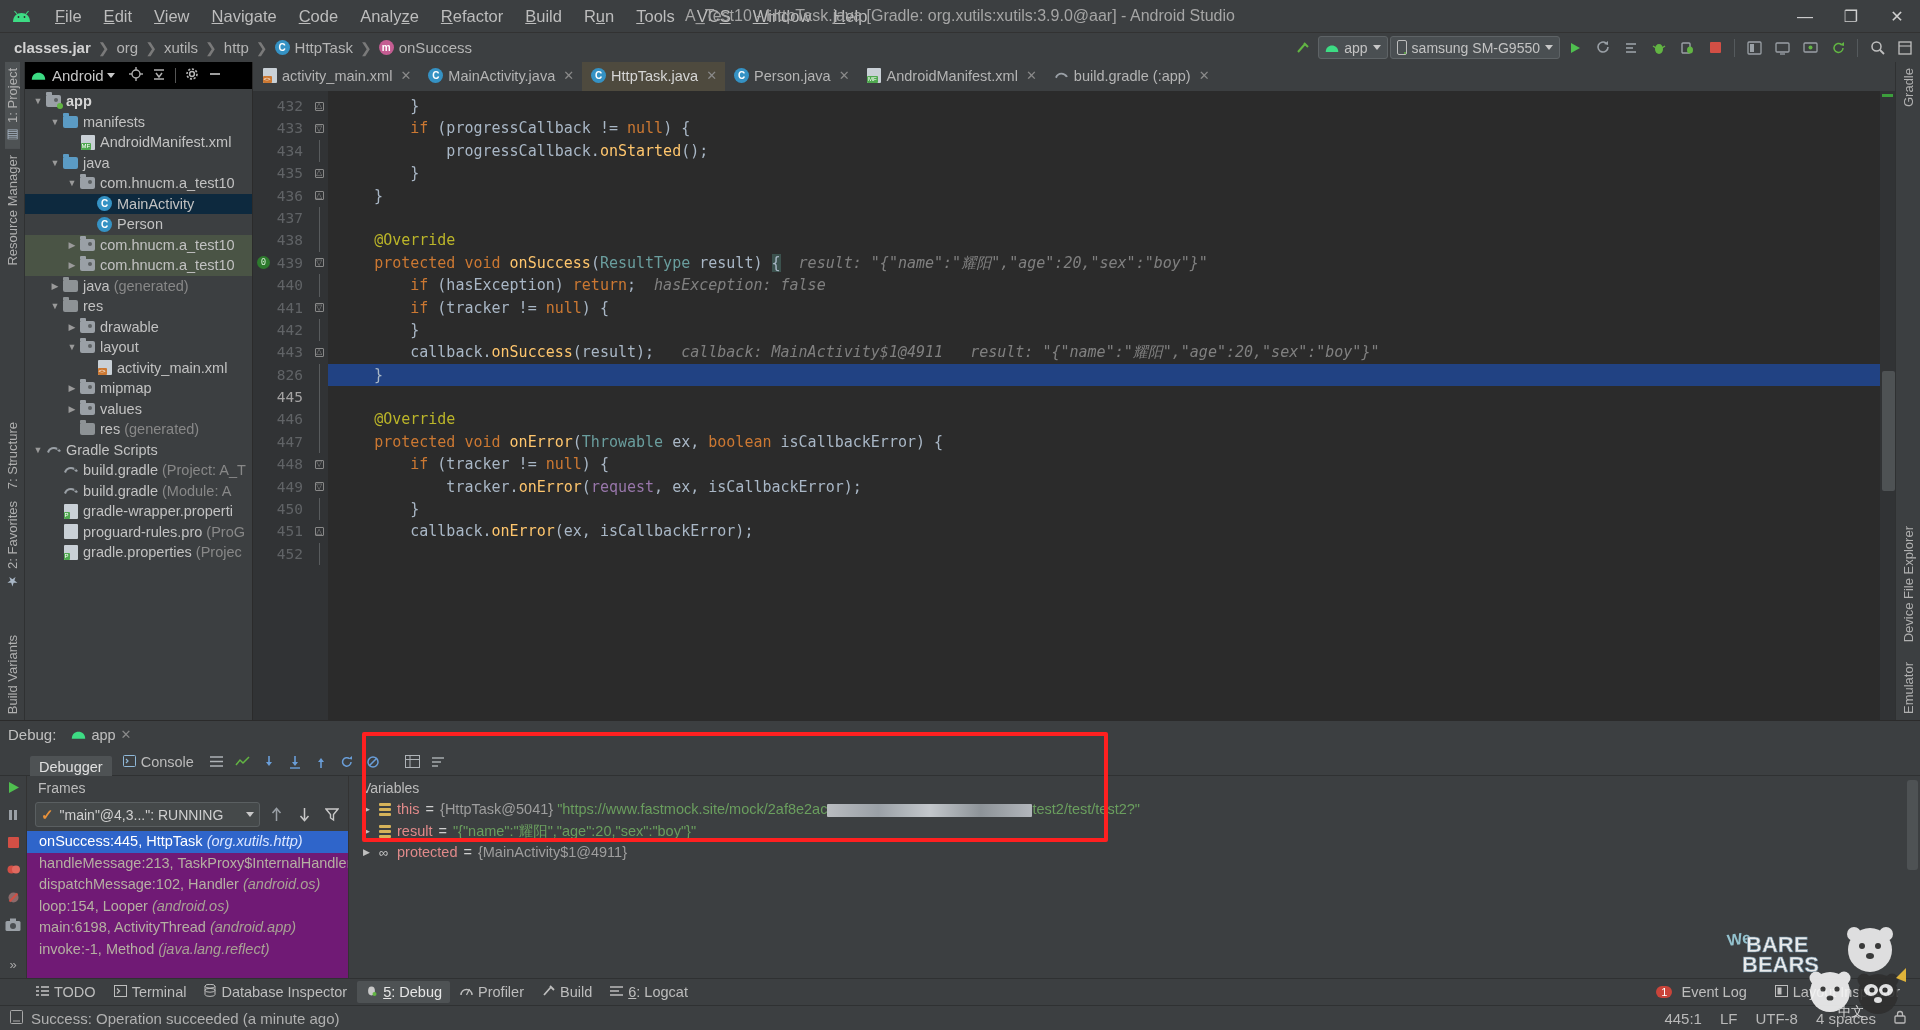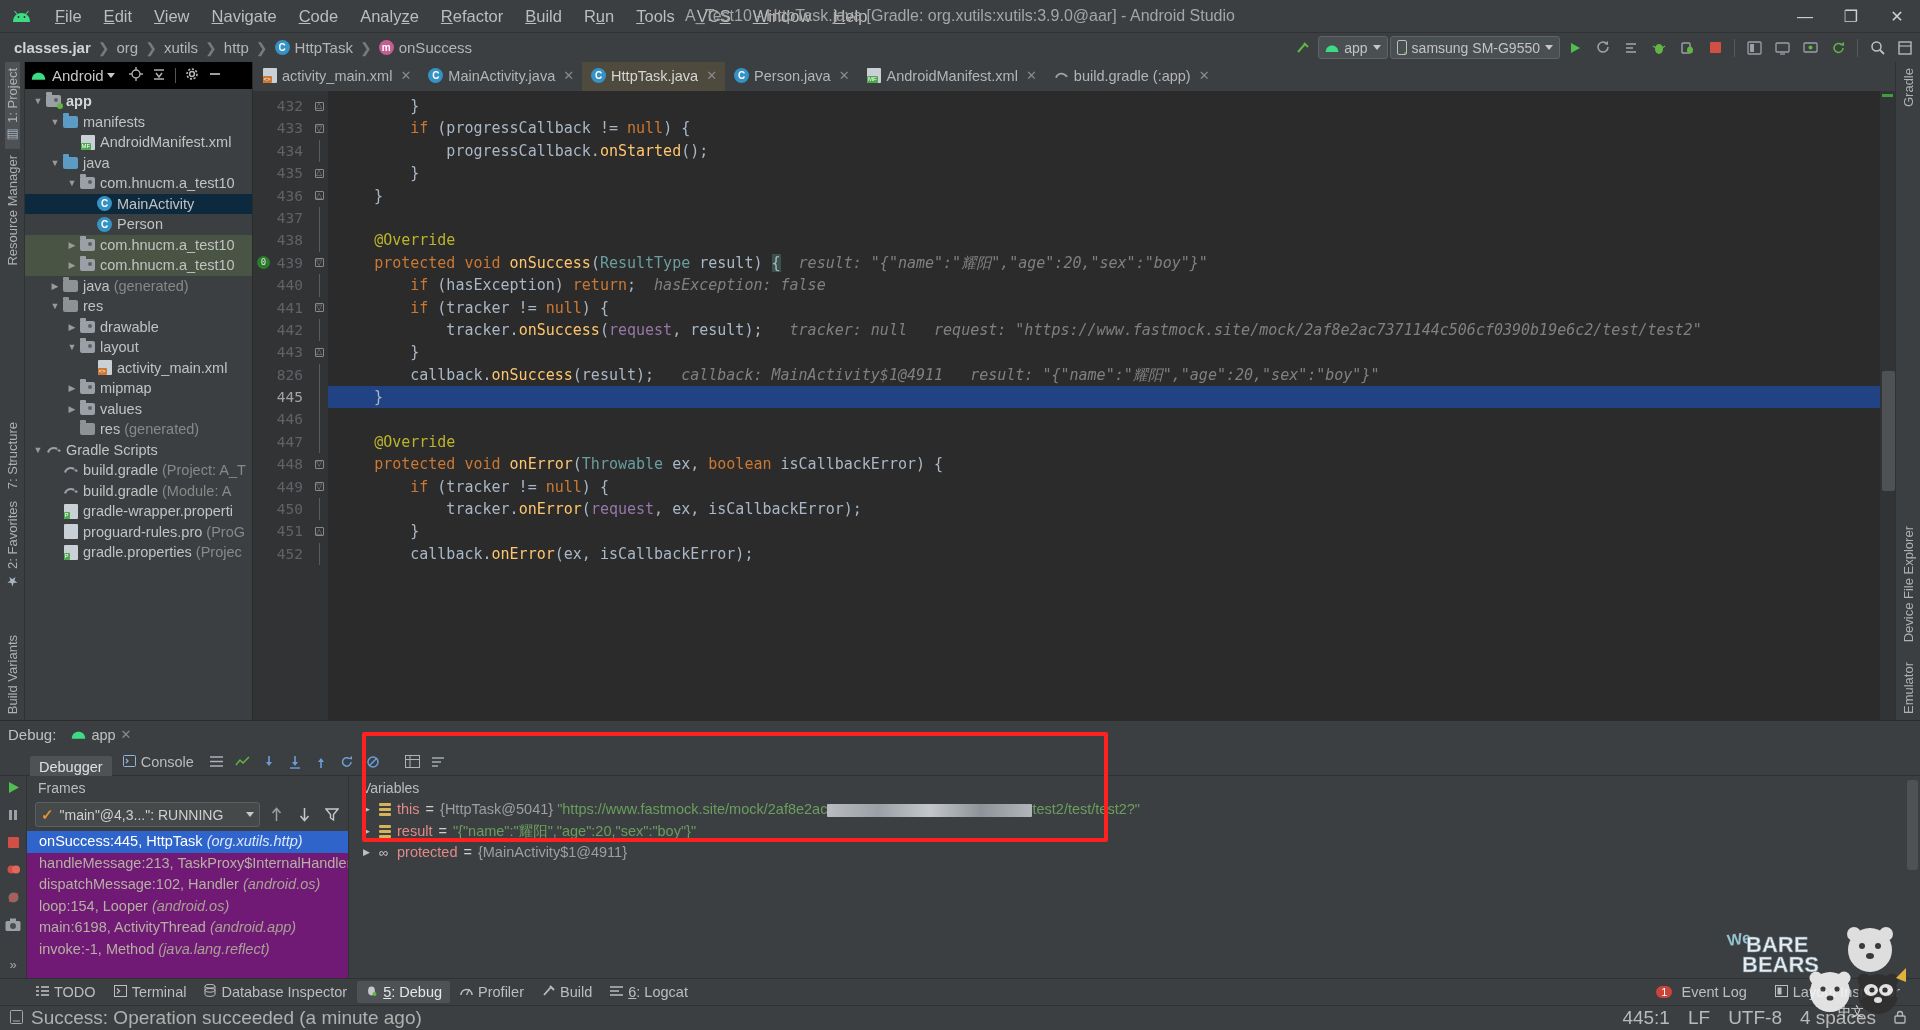--- a/index.html
+++ b/index.html
@@ -191,21 +191,21 @@
 
   
   .toolwinbar { height: 27px; background: #3c3f41; flex: none; display: flex; align-items: center; padding-left: 28px; gap: 2px; border-top:1px solid #2f3132;}
   .twb { font-size: 14.5px; color: #bdbdbd; padding: 3px 8px; display: flex; align-items: center; gap: 5px; border-radius:2px;}
   .twb.active { background: #4e5254; color: #e6e6e6; }
   .twb u { text-decoration: underline; }
   .twb-right { margin-left: auto; display: flex; align-items: center; gap: 12px; padding-right: 12px; }
   .evt-badge { background: #c9443a; color: #fff; font-size: 11px; border-radius: 8px; padding: 0px 5px; margin-right:4px;}
 
   .statusbar { height: 25px; background: #3c3f41; flex: none; display: flex; align-items: center; padding-left: 10px;
-    font-size: 19px; color: #b0b0b0; gap: 8px; border-top:1px solid #2f3132;}
+    font-size: 15px; color: #b0b0b0; gap: 8px; border-top:1px solid #2f3132;}
   .status-right { margin-left: auto; display: flex; align-items: center; gap: 18px; padding-right: 14px; color:#b9b9b9;}
 
   
   .mascot { position: absolute; right: 10px; bottom: 0px; width: 190px; height: 110px; pointer-events:none; opacity:0.97;}
 </style>
 </head>
 <body>
 
 <div class="app">
 
@@ -762,21 +762,20 @@
             <div class="cl">        }</div>
             <div class="cl">        <span class="kw">if</span> (progressCallback != <span class="kw">null</span>) {</div>
             <div class="cl">            progressCallback.<span class="fn">onStarted</span>();</div>
             <div class="cl">        }</div>
             <div class="cl">    }</div>
             <div class="cl">&nbsp;</div>
             <div class="cl">    <span class="ann">@Override</span></div>
             <div class="cl">    <span class="kw">protected</span> <span class="kw">void</span> <span class="fn">onSuccess</span>(<span class="typ" style="color:#6a9e9e">ResultType</span> result) <span class="brace-hl">{</span>  <span class="hint">result: "{"name":"耀阳","age":20,"sex":"boy"}"</span></div>
             <div class="cl">        <span class="kw">if</span> (hasException) <span class="kw">return</span>;  <span class="hint">hasException: false</span></div>
             <div class="cl">        <span class="kw">if</span> (tracker != <span class="kw">null</span>) {</div>
-            <div class="cl">            tracker.<span class="fn">onSuccess</span>(<span class="var">request</span>, result);   <span class="hint">tracker: null   request: "https://www.fastmock.site/mock/2af8e2ac7371144c506cf0390b19e6c2/test/test2"</span></div>
             <div class="cl">        }</div>
             <div class="cl">        callback.<span class="fn">onSuccess</span>(result);   <span class="hint">callback: MainActivity$1@4911   result: "{"name":"耀阳","age":20,"sex":"boy"}"</span></div>
             <div class="cl hl">    }</div>
             <div class="cl">&nbsp;</div>
             <div class="cl">    <span class="ann">@Override</span></div>
             <div class="cl">    <span class="kw">protected</span> <span class="kw">void</span> <span class="fn">onError</span>(<span class="typ" style="color:#6a9e9e">Throwable</span> ex, <span class="kw">boolean</span> isCallbackError) {</div>
             <div class="cl">        <span class="kw">if</span> (tracker != <span class="kw">null</span>) {</div>
             <div class="cl">            tracker.<span class="fn">onError</span>(<span class="var">request</span>, ex, isCallbackError);</div>
             <div class="cl">        }</div>
             <div class="cl">        callback.<span class="fn">onError</span>(ex, isCallbackError);</div>

